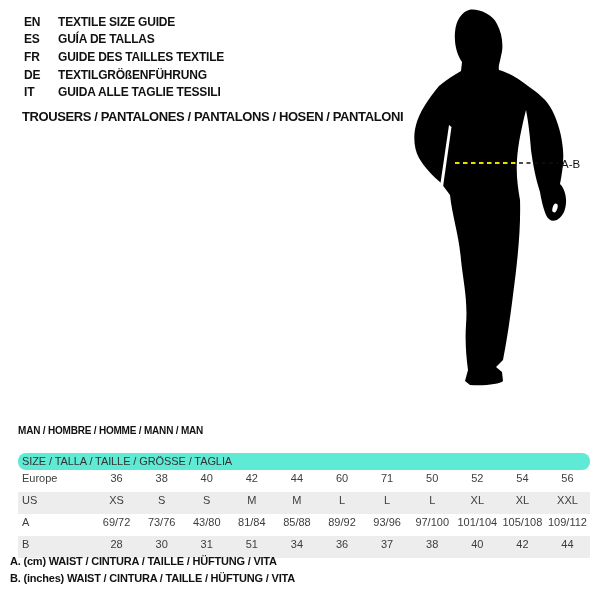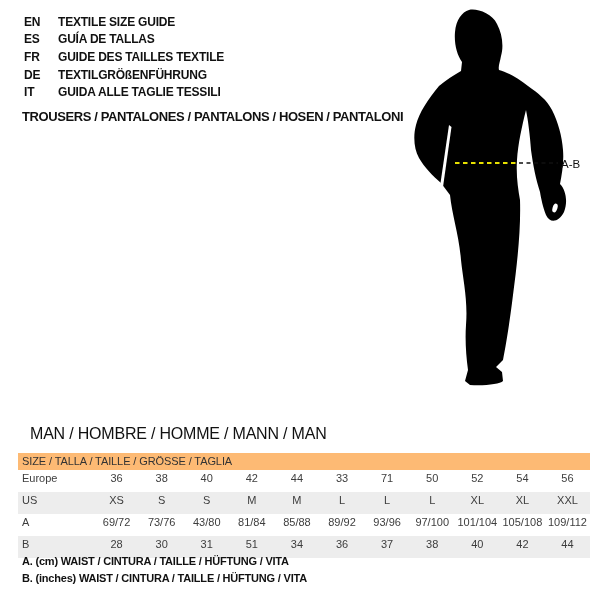--- a/index.html
+++ b/index.html
@@ -10,36 +10,36 @@
   }
   
   .langs { position:absolute; left:24px; top:13px; }
   .lang-row { display:flex; height:17.6px; align-items:center;
               font-weight:bold; font-size:12px; letter-spacing:-0.2px; white-space:nowrap; }
   .lang-code { width:34px; }
   
   .category { position:absolute; left:22px; top:109px; font-weight:bold;
               font-size:13px; letter-spacing:-0.4px; white-space:nowrap;text-align:center; }
   
-  .gender { position:absolute; left:30px; top:425px; font-weight:normal;
-            font-size:16px; letter-spacing:-0.2px; white-space:nowrap; }
+  .gender { position:absolute; left:18px; top:425px; font-weight:bold;
+            font-size:10px; letter-spacing:-0.2px; white-space:nowrap; }
   
   .figure-svg { position:absolute; left:395px; top:0; }
   .figure-svg text { font-family:"Liberation Sans", sans-serif; }
   
   .size-table { position:absolute; left:18px; top:453px; width:572px;
                 font-size:11px; color:#3d3d3d; }
-  .t-header { height:17px; line-height:17px; background:#fdba74; color:#333;
-              padding-left:4px; font-size:11px; letter-spacing:-0.1px; box-sizing:border-box; }
+  .t-header { height:17px; line-height:17px; background:#5eead4; color:#333;
+              padding-left:4px; font-size:11px; letter-spacing:-0.1px; box-sizing:border-box;border-radius:8px; }
   .t-row { display:flex; height:22px; line-height:17px; }
   .t-row.stripe { background:#ededed; }
   .t-label { width:76px; padding-left:4px; box-sizing:border-box; }
   .t-cell { flex:1; text-align:center; }
   
-  .notes { position:absolute; left:22px; top:553px; font-weight:bold;
+  .notes { position:absolute; left:10px; top:553px; font-weight:bold;
            font-size:11px; line-height:17px; letter-spacing:-0.2px; white-space:nowrap; }
 </style>
 </head>
 <body>
 
 <div class="page">
 
   <div class="langs">
     <div class="lang-row">
       <span class="lang-code">EN</span>
@@ -110,21 +110,21 @@
   <div class="size-table">
     <div class="t-header">SIZE / TALLA / TAILLE / GRÖSSE / TAGLIA</div>
 
     <div class="t-row">
       <span class="t-label">Europe</span>
       <span class="t-cell">36</span>
       <span class="t-cell">38</span>
       <span class="t-cell">40</span>
       <span class="t-cell">42</span>
       <span class="t-cell">44</span>
-      <span class="t-cell">33</span>
+      <span class="t-cell">60</span>
       <span class="t-cell">71</span>
       <span class="t-cell">50</span>
       <span class="t-cell">52</span>
       <span class="t-cell">54</span>
       <span class="t-cell">56</span>
     </div>
 
     <div class="t-row stripe">
       <span class="t-label">US</span>
       <span class="t-cell">XS</span>

